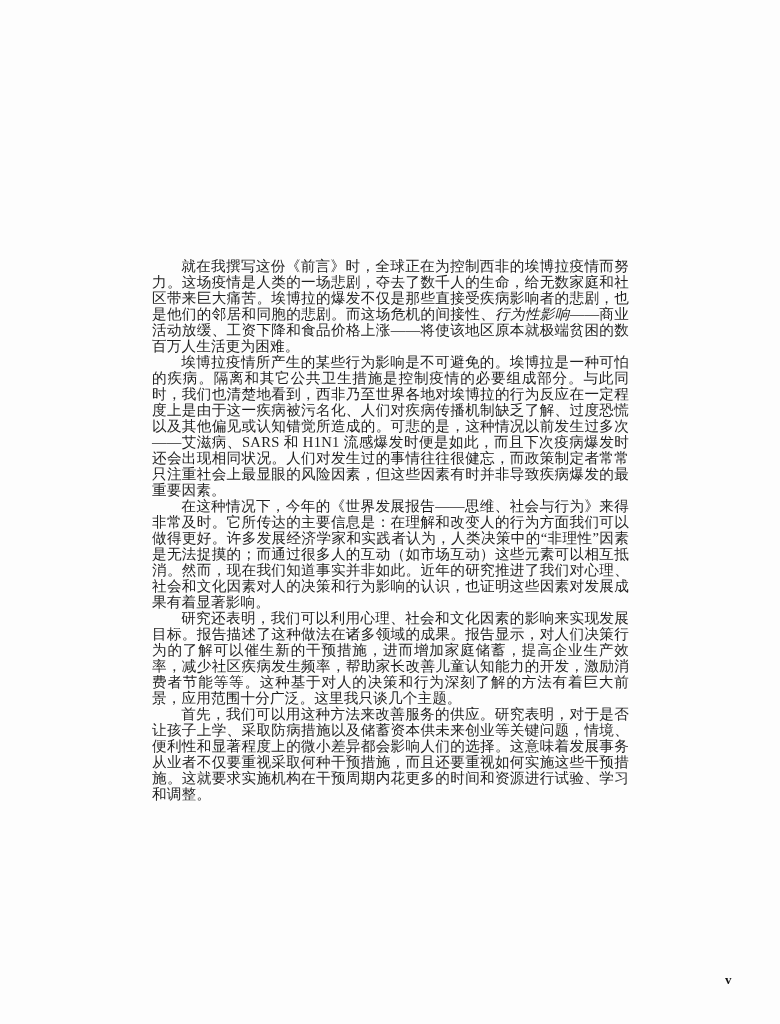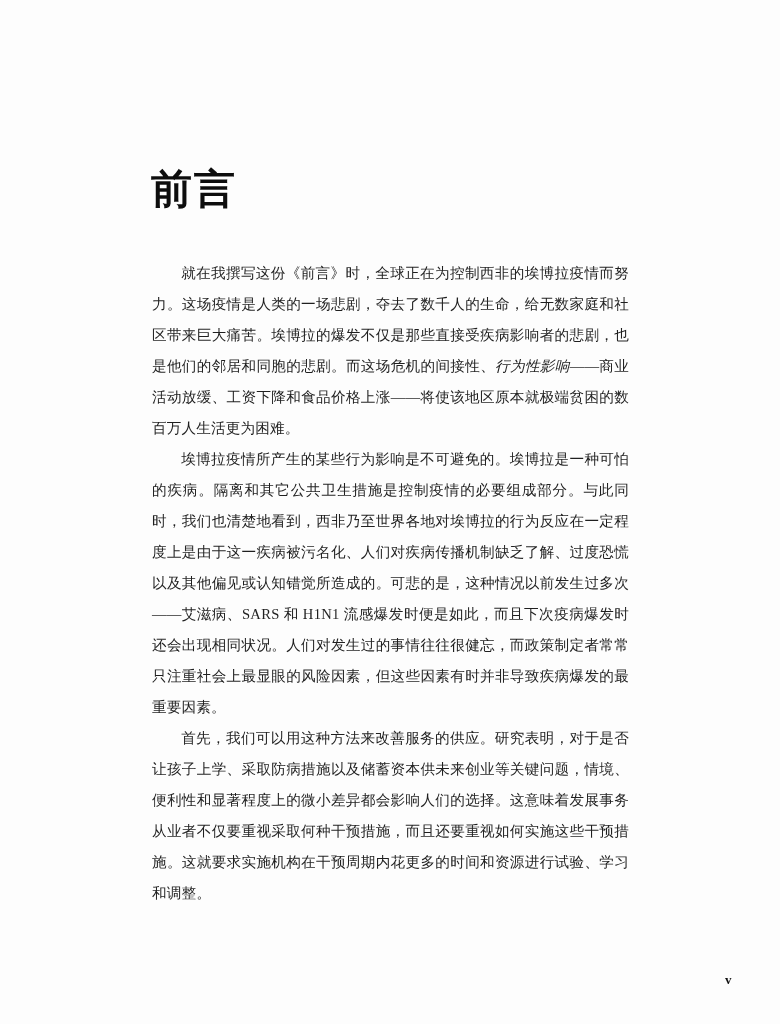--- a/index.html
+++ b/index.html
@@ -44,21 +44,21 @@
   .body-column {
     position: absolute;
     left: 152px;
     top: 258px;
     width: 477px;
   }
 
   .para {
     margin: 0;
     font-size: 14.6px;
-    line-height: 31px;
+    line-height: 16px;
     text-align: justify;
     text-justify: inter-character;
     text-indent: 2em;
     color: #1f1f1f;
     letter-spacing: 0.15px;
     word-break: break-all;
   }
 
   .em-italic {
     font-style: italic;
@@ -80,24 +80,25 @@
     font-size: 13px;
     color: #111;
     letter-spacing: 0.5px;
   }
 </style>
 </head>
 <body>
 
 <div class="page">
 
-  <h1 class="chapter-title">前言</h1>
 
   <div class="body-column">
     <p class="para">就在我撰写这份《前言》时，全球正在为控制西非的埃博拉疫情而努力。这场疫情是人类的一场悲剧，夺去了数千人的生命，给无数家庭和社区带来巨大痛苦。埃博拉的爆发不仅是那些直接受疾病影响者的悲剧，也是他们的邻居和同胞的悲剧。而这场危机的间接性、<span class="em-italic">行为性影响</span>——商业活动放缓、工资下降和食品价格上涨——将使该地区原本就极端贫困的数百万人生活更为困难。</p>
     <p class="para">埃博拉疫情所产生的某些行为影响是不可避免的。埃博拉是一种可怕的疾病。隔离和其它公共卫生措施是控制疫情的必要组成部分。与此同时，我们也清楚地看到，西非乃至世界各地对埃博拉的行为反应在一定程度上是由于这一疾病被污名化、人们对疾病传播机制缺乏了解、过度恐慌以及其他偏见或认知错觉所造成的。可悲的是，这种情况以前发生过多次——艾滋病、<span class="latin">SARS</span> 和 <span class="latin">H1N1</span> 流感爆发时便是如此，而且下次疫病爆发时还会出现相同状况。人们对发生过的事情往往很健忘，而政策制定者常常只注重社会上最显眼的风险因素，但这些因素有时并非导致疾病爆发的最重要因素。</p>
+    <p class="para">在这种情况下，今年的《世界发展报告——思维、社会与行为》来得非常及时。它所传达的主要信息是：在理解和改变人的行为方面我们可以做得更好。许多发展经济学家和实践者认为，人类决策中的“非理性”因素是无法捉摸的；而通过很多人的互动（如市场互动）这些元素可以相互抵消。然而，现在我们知道事实并非如此。近年的研究推进了我们对心理、社会和文化因素对人的决策和行为影响的认识，也证明这些因素对发展成果有着显著影响。</p>
+    <p class="para">研究还表明，我们可以利用心理、社会和文化因素的影响来实现发展目标。报告描述了这种做法在诸多领域的成果。报告显示，对人们决策行为的了解可以催生新的干预措施，进而增加家庭储蓄，提高企业生产效率，减少社区疾病发生频率，帮助家长改善儿童认知能力的开发，激励消费者节能等等。这种基于对人的决策和行为深刻了解的方法有着巨大前景，应用范围十分广泛。这里我只谈几个主题。</p>
     <p class="para">首先，我们可以用这种方法来改善服务的供应。研究表明，对于是否让孩子上学、采取防病措施以及储蓄资本供未来创业等关键问题，情境、便利性和显著程度上的微小差异都会影响人们的选择。这意味着发展事务从业者不仅要重视采取何种干预措施，而且还要重视如何实施这些干预措施。这就要求实施机构在干预周期内花更多的时间和资源进行试验、学习和调整。</p>
 
   </div>
 
   <div class="folio">v</div>
 
 </div>
 
 </body></html>

